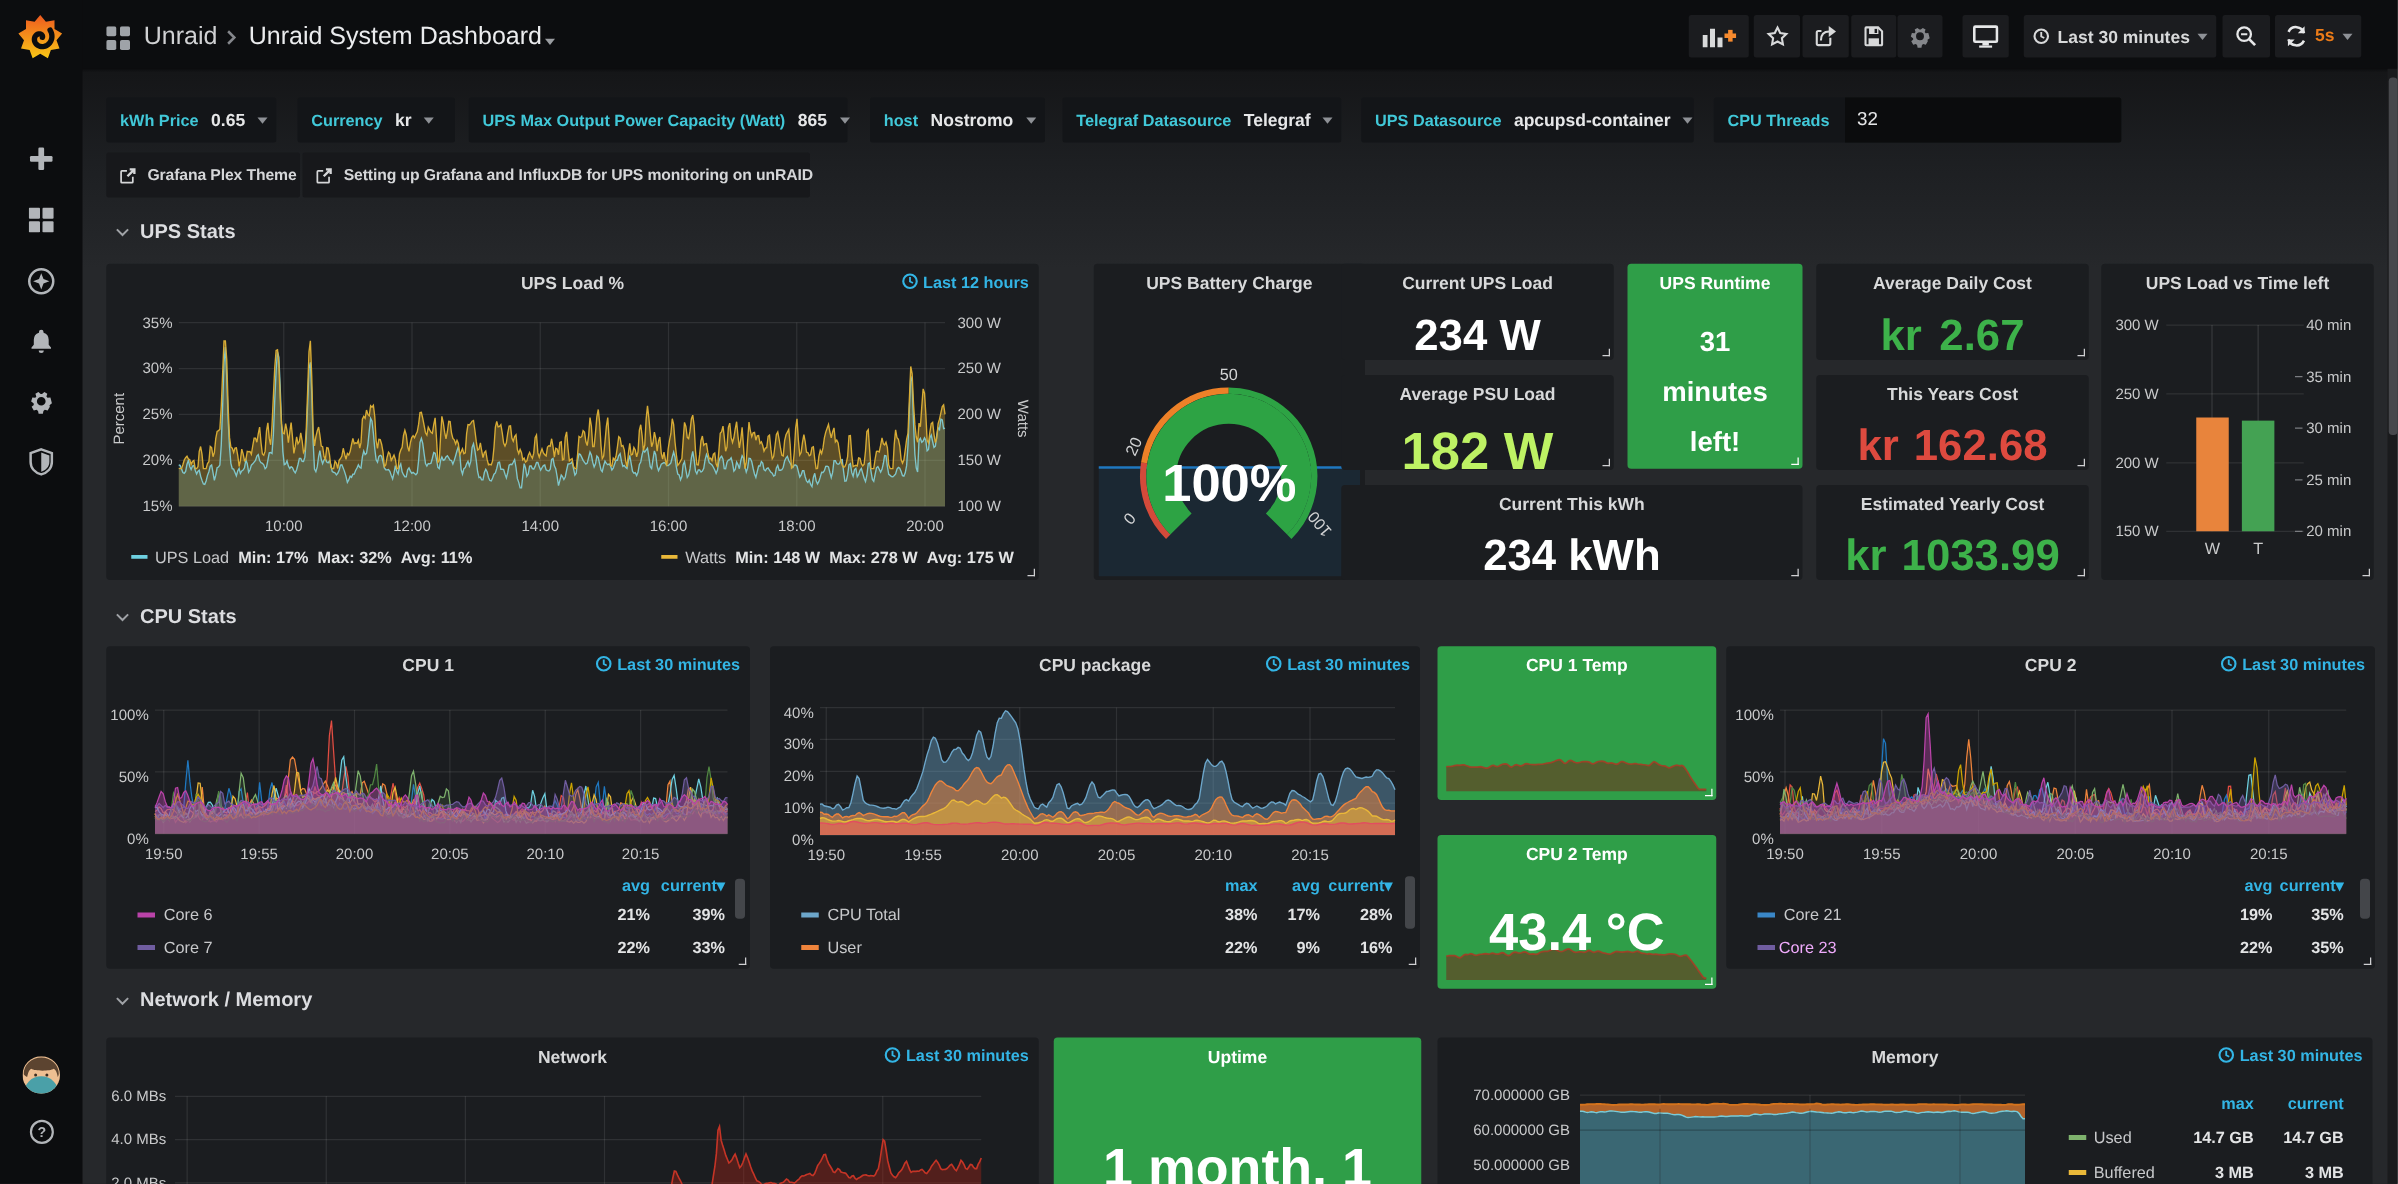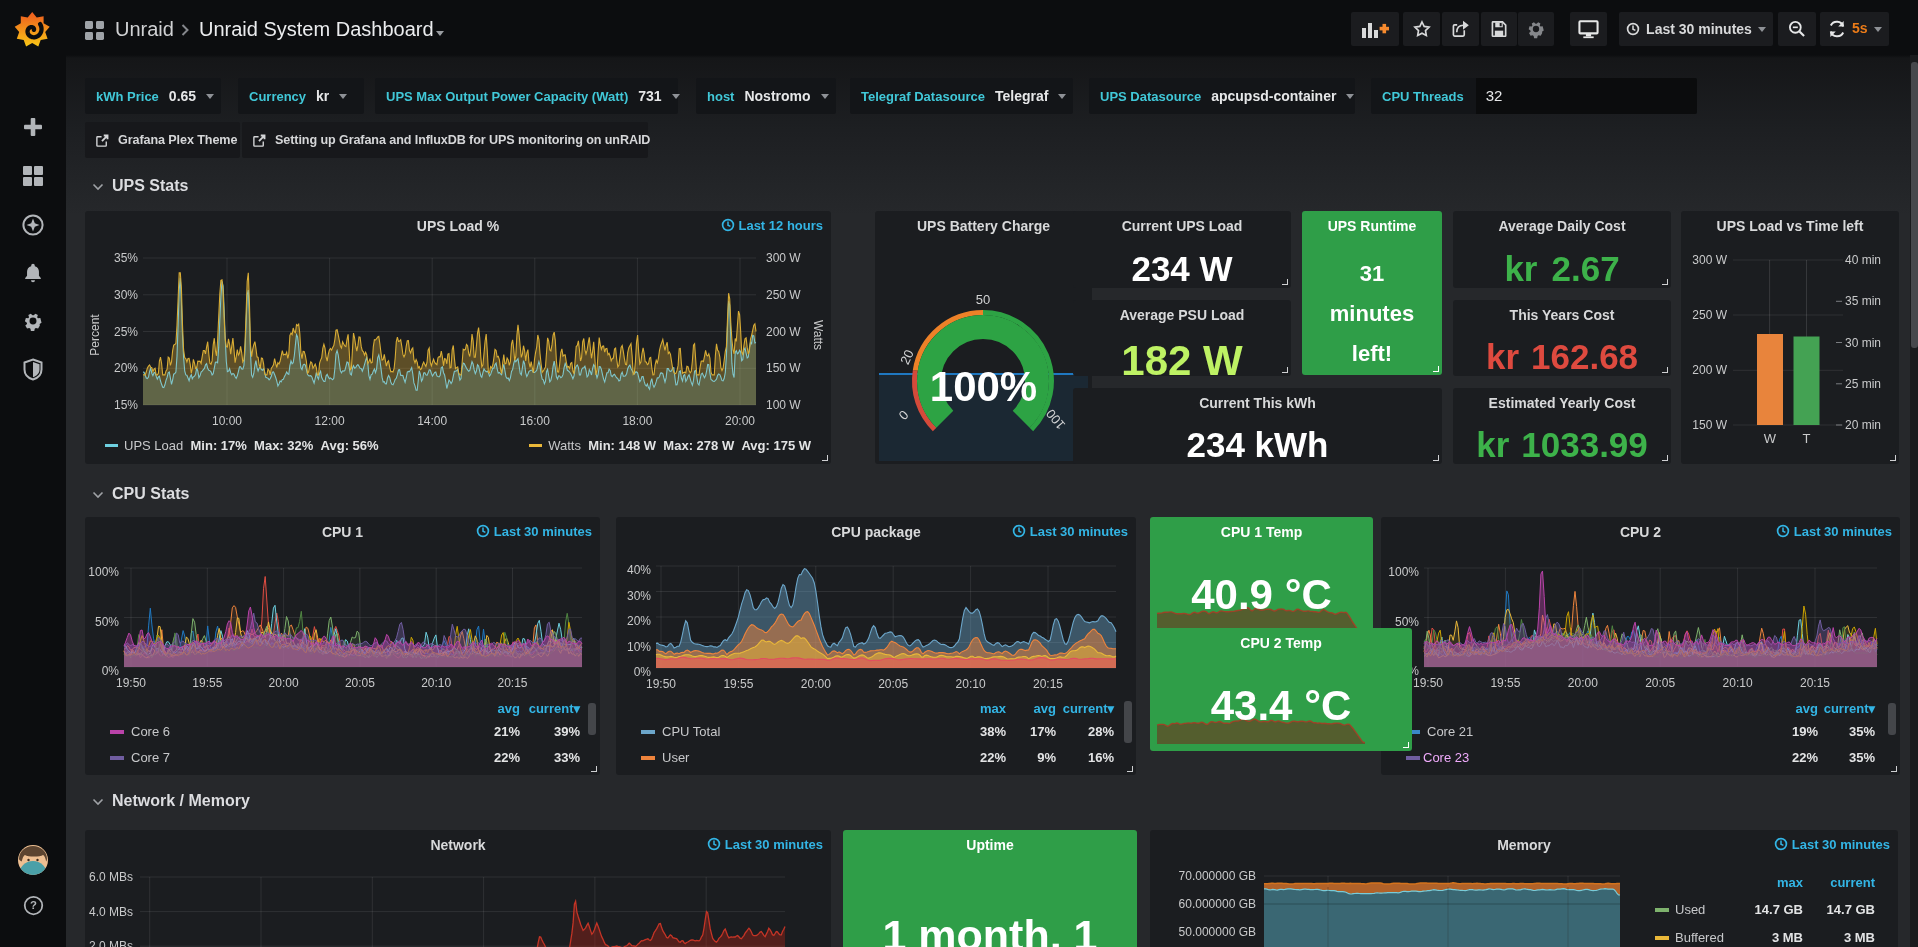--- a/index.html
+++ b/index.html
@@ -168,21 +168,21 @@
     <span class="vval">0.65</span>
     <span class="caret"></span>
   </div>
 <div class="vbox" style="left:238px;width:126px">
     <span class="vlabel">Currency</span>
     <span class="vval">kr</span>
     <span class="caret"></span>
   </div>
 <div class="vbox" style="left:375px;width:303px">
     <span class="vlabel">UPS Max Output Power Capacity (Watt)</span>
-    <span class="vval">731</span>
+    <span class="vval">865</span>
     <span class="caret"></span>
   </div>
 <div class="vbox" style="left:696px;width:140px">
     <span class="vlabel">host</span>
     <span class="vval">Nostromo</span>
     <span class="caret"></span>
   </div>
 <div class="vbox" style="left:850px;width:223px">
     <span class="vlabel">Telegraf Datasource</span>
     <span class="vval">Telegraf</span>
@@ -254,21 +254,21 @@
       <text x="449.8" y="214" fill="#c9cacb" font-size="12" font-weight="normal" text-anchor="middle">16:00</text>
       <text x="552.4" y="214" fill="#c9cacb" font-size="12" font-weight="normal" text-anchor="middle">18:00</text>
       <text x="655" y="214" fill="#c9cacb" font-size="12" font-weight="normal" text-anchor="middle">20:00</text>
       <text x="14" y="124" fill="#c9cacb" font-size="12" text-anchor="middle" transform="rotate(-90 14 124)">Percent</text>
       <text x="729" y="124" fill="#c9cacb" font-size="12" text-anchor="middle" transform="rotate(90 729 124)">Watts</text>
       <polygon fill="rgba(234,184,57,0.32)" points="58.0,163.7 59.1,163.9 60.2,163.9 61.3,160.8 62.4,157.0 63.5,155.1 64.6,153.9 65.7,156.2 66.8,156.7 67.9,160.6 69.0,158.1 70.1,157.3 71.2,163.9 72.3,163.9 73.4,162.3 74.4,150.0 75.5,146.2 76.6,152.5 77.7,163.9 78.8,163.9 79.9,163.9 81.0,159.9 82.1,158.4 83.2,146.1 84.3,147.1 85.4,154.4 86.5,151.0 87.6,139.9 88.7,134.1 89.8,133.6 90.9,132.3 92.0,114.3 93.1,87.9 94.2,61.7 95.3,61.7 96.4,76.9 97.5,114.0 98.6,138.9 99.7,146.7 100.8,147.5 101.9,151.0 103.0,147.5 104.1,147.3 105.2,153.4 106.3,162.2 107.3,157.5 108.4,148.3 109.5,152.1 110.6,157.6 111.7,156.8 112.8,150.1 113.9,150.4 115.0,150.2 116.1,152.4 117.2,145.6 118.3,139.5 119.4,139.5 120.5,142.8 121.6,136.1 122.7,130.7 123.8,143.0 124.9,152.2 126.0,153.2 127.1,149.9 128.2,133.9 129.3,127.2 130.4,139.5 131.5,144.8 132.6,129.5 133.7,106.1 134.8,83.0 135.9,69.4 137.0,68.9 138.1,80.8 139.1,106.5 140.2,127.9 141.3,135.5 142.4,136.0 143.5,127.9 144.6,133.5 145.7,143.1 146.8,134.9 147.9,127.0 149.0,138.8 150.1,151.7 151.2,145.9 152.3,138.5 153.4,144.0 154.5,142.2 155.6,135.3 156.7,141.6 157.8,151.0 158.9,149.1 160.0,132.5 161.1,102.1 162.2,70.5 163.3,61.7 164.4,90.7 165.5,133.8 166.6,145.7 167.7,138.3 168.8,133.7 169.9,130.6 170.9,137.1 172.0,145.8 173.1,146.4 174.2,154.1 175.3,156.5 176.4,147.1 177.5,147.5 178.6,152.9 179.7,162.9 180.8,163.9 181.9,163.9 183.0,158.0 184.1,159.5 185.2,163.8 186.3,157.2 187.4,155.8 188.5,153.8 189.6,147.6 190.7,152.4 191.8,156.5 192.9,151.7 194.0,153.0 195.1,150.3 196.2,144.8 197.3,139.7 198.4,143.9 199.5,143.3 200.6,143.7 201.7,141.1 202.8,147.5 203.8,143.1 204.9,124.3 206.0,122.1 207.1,123.6 208.2,117.0 209.3,120.6 210.4,121.7 211.5,113.6 212.6,114.7 213.7,113.2 214.8,122.2 215.9,141.6 217.0,147.7 218.1,140.4 219.2,140.6 220.3,144.4 221.4,150.5 222.5,162.2 223.6,160.9 224.7,154.7 225.8,150.8 226.9,152.1 228.0,157.2 229.1,155.3 230.2,153.1 231.3,156.5 232.4,163.9 233.5,163.9 234.6,152.2 235.6,149.1 236.7,146.8 237.8,137.4 238.9,133.2 240.0,137.0 241.1,146.2 242.2,150.1 243.3,143.1 244.4,139.0 245.5,137.5 246.6,139.2 247.7,136.6 248.8,134.5 249.9,128.3 251.0,119.1 252.1,118.8 253.2,123.7 254.3,129.4 255.4,135.2 256.5,137.0 257.6,130.7 258.7,132.9 259.8,134.9 260.9,135.6 262.0,128.6 263.1,123.3 264.2,139.9 265.3,158.8 266.4,157.6 267.5,137.7 268.5,122.1 269.6,127.0 270.7,134.7 271.8,140.1 272.9,134.4 274.0,126.0 275.1,126.2 276.2,135.4 277.3,139.7 278.4,140.8 279.5,144.1 280.6,141.2 281.7,143.7 282.8,152.7 283.9,150.5 285.0,148.0 286.1,151.9 287.2,151.3 288.3,135.9 289.4,128.7 290.5,129.0 291.6,127.7 292.7,126.0 293.8,125.4 294.9,133.2 296.0,142.1 297.1,149.0 298.2,148.3 299.3,143.3 300.3,149.4 301.4,155.1 302.5,151.1 303.6,149.8 304.7,156.5 305.8,160.8 306.9,160.4 308.0,160.9 309.1,157.6 310.2,146.7 311.3,130.6 312.4,126.1 313.5,130.5 314.6,130.1 315.7,128.7 316.8,135.3 317.9,143.4 319.0,145.8 320.1,143.3 321.2,135.4 322.3,129.8 323.4,129.6 324.5,139.5 325.6,142.0 326.7,138.3 327.8,136.9 328.9,148.6 330.0,151.8 331.1,148.5 332.2,151.1 333.2,156.9 334.3,155.5 335.4,158.6 336.5,157.7 337.6,153.4 338.7,151.0 339.8,153.6 340.9,155.5 342.0,151.5 343.1,139.2 344.2,137.0 345.3,151.3 346.4,154.8 347.5,151.2 348.6,148.1 349.7,151.4 350.8,152.8 351.9,153.7 353.0,146.7 354.1,145.6 355.2,145.9 356.3,140.0 357.4,146.2 358.5,154.8 359.6,147.6 360.7,148.2 361.8,152.8 362.9,143.0 364.0,142.5 365.0,156.9 366.1,156.4 367.2,138.8 368.3,134.5 369.4,147.4 370.5,157.6 371.6,156.6 372.7,155.9 373.8,162.1 374.9,163.9 376.0,163.9 377.1,152.2 378.2,138.2 379.3,139.0 380.4,138.3 381.5,133.5 382.6,134.7 383.7,142.4 384.8,145.5 385.9,137.6 387.0,123.0 388.1,129.9 389.2,146.3 390.3,146.3 391.4,135.0 392.5,122.3 393.6,116.6 394.7,126.9 395.8,145.7 396.8,155.9 397.9,154.1 399.0,142.4 400.1,130.0 401.2,123.1 402.3,140.3 403.4,161.4 404.5,161.9 405.6,155.6 406.7,157.0 407.8,154.0 408.9,146.8 410.0,138.4 411.1,139.5 412.2,146.0 413.3,145.4 414.4,148.9 415.5,157.7 416.6,162.6 417.7,151.7 418.8,143.6 419.9,153.0 421.0,152.4 422.1,147.0 423.2,149.0 424.3,154.4 425.4,150.6 426.5,133.1 427.6,128.8 428.7,137.7 429.7,149.4 430.8,145.2 431.9,124.4 433.0,113.7 434.1,123.5 435.2,135.7 436.3,146.4 437.4,143.2 438.5,134.7 439.6,139.6 440.7,149.9 441.8,142.0 442.9,138.6 444.0,151.6 445.1,156.3 446.2,150.7 447.3,156.8 448.4,161.8 449.5,148.4 450.6,141.3 451.7,136.0 452.8,124.0 453.9,128.5 455.0,142.6 456.1,152.8 457.2,161.3 458.3,159.9 459.4,157.9 460.5,155.9 461.5,141.7 462.6,126.9 463.7,130.2 464.8,138.9 465.9,139.9 467.0,133.9 468.1,124.2 469.2,121.1 470.3,129.4 471.4,149.7 472.5,160.8 473.6,161.0 474.7,152.9 475.8,141.6 476.9,137.8 478.0,145.2 479.1,144.1 480.2,143.9 481.3,151.1 482.4,156.1 483.5,155.5 484.6,157.5 485.7,152.4 486.8,151.5 487.9,160.0 489.0,162.7 490.1,149.7 491.2,135.6 492.3,134.4 493.4,129.9 494.4,138.5 495.5,150.0 496.6,146.6 497.7,130.9 498.8,127.5 499.9,138.9 501.0,143.0 502.1,139.2 503.2,132.1 504.3,126.4 505.4,138.0 506.5,147.3 507.6,140.6 508.7,130.9 509.8,146.3 510.9,163.9 512.0,159.0 513.1,141.4 514.2,126.6 515.3,133.8 516.4,138.3 517.5,135.2 518.6,134.9 519.7,141.2 520.8,137.7 521.9,137.5 523.0,143.7 524.1,142.4 525.2,145.4 526.2,149.9 527.3,147.5 528.4,147.1 529.5,138.0 530.6,137.1 531.7,148.3 532.8,156.0 533.9,154.2 535.0,145.6 536.1,136.5 537.2,134.6 538.3,140.4 539.4,147.6 540.5,153.3 541.6,153.8 542.7,141.5 543.8,136.8 544.9,134.7 546.0,132.6 547.1,144.5 548.2,163.5 549.3,162.3 550.4,151.0 551.5,131.6 552.6,124.1 553.7,141.1 554.8,153.0 555.9,151.0 557.0,142.7 558.1,136.8 559.1,142.0 560.2,150.8 561.3,151.0 562.4,153.6 563.5,152.8 564.6,147.0 565.7,146.4 566.8,156.5 567.9,163.9 569.0,163.7 570.1,154.1 571.2,149.2 572.3,151.8 573.4,147.3 574.5,139.3 575.6,134.7 576.7,131.6 577.8,128.5 578.9,134.6 580.0,139.3 581.1,134.5 582.2,131.3 583.3,142.5 584.4,141.1 585.5,143.3 586.6,150.8 587.7,157.6 588.8,161.2 589.9,162.8 590.9,162.3 592.0,159.6 593.1,154.4 594.2,137.6 595.3,137.4 596.4,152.6 597.5,162.3 598.6,161.6 599.7,161.2 600.8,161.8 601.9,155.3 603.0,155.6 604.1,159.9 605.2,161.7 606.3,160.3 607.4,149.8 608.5,134.2 609.6,132.7 610.7,148.9 611.8,163.9 612.9,163.9 614.0,163.9 615.1,156.2 616.2,150.1 617.3,149.9 618.4,150.6 619.5,145.3 620.6,139.3 621.7,144.1 622.7,144.9 623.8,142.8 624.9,147.0 626.0,161.1 627.1,163.9 628.2,163.9 629.3,163.9 630.4,144.3 631.5,132.8 632.6,139.2 633.7,140.4 634.8,145.8 635.9,156.7 637.0,159.5 638.1,157.1 639.2,149.1 640.3,140.4 641.4,135.6 642.5,108.1 643.6,82.2 644.7,87.9 645.8,111.9 646.9,128.7 648.0,138.6 649.1,142.8 650.2,127.5 651.3,130.4 652.4,114.7 653.5,100.1 654.6,103.6 655.6,119.2 656.7,141.3 657.8,143.4 658.9,134.7 660.0,127.8 661.1,126.9 662.2,136.4 663.3,143.1 664.4,139.7 665.5,128.0 666.6,124.3 667.7,119.3 668.8,114.2 669.9,112.9 671.0,120.5 671,194 58,194"></polygon>
       <polygon fill="rgba(110,208,224,0.18)" points="58.0,161.0 59.1,161.3 60.2,164.1 61.3,167.0 62.4,167.6 63.5,166.1 64.6,160.4 65.7,157.3 66.8,162.2 67.9,164.6 69.0,161.8 70.1,161.5 71.2,165.2 72.3,168.2 73.4,165.9 74.4,165.2 75.5,170.0 76.6,173.3 77.7,176.2 78.8,176.5 79.9,173.8 81.0,169.3 82.1,166.4 83.2,161.9 84.3,161.0 85.4,167.1 86.5,173.3 87.6,169.1 88.7,163.2 89.8,162.6 90.9,161.1 92.0,145.1 93.1,113.9 94.2,78.8 95.3,66.7 96.4,91.4 97.5,124.2 98.6,146.5 99.7,159.8 100.8,163.9 101.9,164.3 103.0,167.0 104.1,169.7 105.2,165.7 106.3,163.8 107.3,167.7 108.4,165.8 109.5,165.1 110.6,163.2 111.7,157.0 112.8,160.0 113.9,166.7 115.0,164.8 116.1,161.1 117.2,160.1 118.3,158.7 119.4,157.4 120.5,153.8 121.6,152.7 122.7,157.4 123.8,159.2 124.9,159.6 126.0,160.9 127.1,163.9 128.2,162.7 129.3,157.2 130.4,151.2 131.5,151.0 132.6,151.8 133.7,136.4 134.8,109.0 135.9,85.4 137.0,70.4 138.1,74.9 139.1,97.3 140.2,126.9 141.3,150.3 142.4,160.7 143.5,160.2 144.6,157.7 145.7,161.7 146.8,163.8 147.9,162.4 149.0,163.2 150.1,165.7 151.2,167.3 152.3,164.8 153.4,160.6 154.5,155.7 155.6,155.7 156.7,158.1 157.8,158.2 158.9,154.7 160.0,139.6 161.1,112.5 162.2,83.8 163.3,78.9 164.4,103.9 165.5,142.2 166.6,164.2 167.7,166.3 168.8,162.5 169.9,154.2 170.9,149.5 172.0,156.4 173.1,160.0 174.2,157.1 175.3,155.9 176.4,158.6 177.5,159.2 178.6,157.8 179.7,160.8 180.8,166.3 181.9,166.8 183.0,167.2 184.1,168.9 185.2,167.6 186.3,165.3 187.4,161.1 188.5,160.8 189.6,163.5 190.7,166.5 191.8,170.1 192.9,174.9 194.0,172.9 195.1,169.9 196.2,170.9 197.3,168.4 198.4,168.3 199.5,165.4 200.6,163.4 201.7,160.9 202.8,162.8 203.8,163.4 204.9,154.5 206.0,149.8 207.1,152.7 208.2,151.7 209.3,144.8 210.4,133.9 211.5,123.7 212.6,125.9 213.7,135.6 214.8,147.8 215.9,156.9 217.0,158.7 218.1,154.1 219.2,153.2 220.3,154.0 221.4,158.4 222.5,163.3 223.6,164.8 224.7,164.9 225.8,164.6 226.9,166.0 228.0,169.3 229.1,172.2 230.2,167.5 231.3,161.5 232.4,166.0 233.5,168.1 234.6,162.2 235.6,160.2 236.7,166.5 237.8,168.8 238.9,170.4 240.0,170.5 241.1,164.8 242.2,163.3 243.3,165.9 244.4,167.7 245.5,166.9 246.6,167.8 247.7,168.8 248.8,167.4 249.9,157.2 251.0,142.9 252.1,139.7 253.2,143.8 254.3,152.0 255.4,159.9 256.5,161.8 257.6,159.8 258.7,160.1 259.8,159.6 260.9,155.6 262.0,151.0 263.1,151.5 264.2,156.4 265.3,162.9 266.4,163.9 267.5,157.1 268.5,154.6 269.6,157.2 270.7,156.7 271.8,154.5 272.9,153.6 274.0,155.3 275.1,157.2 276.2,157.4 277.3,160.2 278.4,157.3 279.5,153.6 280.6,149.6 281.7,146.4 282.8,152.1 283.9,164.6 285.0,168.3 286.1,163.9 287.2,163.1 288.3,160.1 289.4,158.0 290.5,161.7 291.6,158.1 292.7,146.9 293.8,144.0 294.9,149.5 296.0,157.3 297.1,166.4 298.2,171.1 299.3,170.7 300.3,172.8 301.4,172.9 302.5,167.0 303.6,164.5 304.7,166.4 305.8,171.0 306.9,173.4 308.0,173.8 309.1,171.4 310.2,168.4 311.3,167.3 312.4,163.7 313.5,159.0 314.6,158.7 315.7,164.5 316.8,164.4 317.9,164.6 319.0,168.3 320.1,171.3 321.2,167.0 322.3,161.1 323.4,160.4 324.5,160.7 325.6,158.8 326.7,156.7 327.8,163.0 328.9,171.9 330.0,174.9 331.1,179.3 332.2,179.3 333.2,170.0 334.3,159.9 335.4,163.3 336.5,170.1 337.6,168.3 338.7,161.9 339.8,161.7 340.9,163.9 342.0,164.3 343.1,162.1 344.2,158.9 345.3,159.0 346.4,162.5 347.5,165.1 348.6,163.2 349.7,161.5 350.8,161.0 351.9,164.9 353.0,165.5 354.1,165.8 355.2,164.4 356.3,156.5 357.4,155.8 358.5,161.7 359.6,163.9 360.7,170.2 361.8,177.5 362.9,173.3 364.0,169.0 365.0,170.2 366.1,172.6 367.2,170.6 368.3,165.1 369.4,160.2 370.5,160.1 371.6,159.7 372.7,158.4 373.8,163.8 374.9,169.1 376.0,167.6 377.1,157.3 378.2,152.1 379.3,152.7 380.4,154.9 381.5,157.3 382.6,158.9 383.7,160.2 384.8,159.5 385.9,155.1 387.0,150.7 388.1,153.0 389.2,158.9 390.3,162.6 391.4,160.0 392.5,153.8 393.6,155.0 394.7,160.1 395.8,164.9 396.8,166.3 397.9,161.6 399.0,157.9 400.1,159.7 401.2,160.8 402.3,160.2 403.4,161.7 404.5,165.0 405.6,163.6 406.7,160.2 407.8,157.1 408.9,157.2 410.0,153.5 411.1,152.0 412.2,158.1 413.3,162.1 414.4,161.4 415.5,162.9 416.6,163.8 417.7,157.5 418.8,153.4 419.9,159.6 421.0,165.9 422.1,167.6 423.2,167.1 424.3,169.5 425.4,166.8 426.5,160.5 427.6,158.6 428.7,152.7 429.7,149.1 430.8,150.7 431.9,149.1 433.0,147.6 434.1,154.7 435.2,162.3 436.3,163.8 437.4,156.7 438.5,149.7 439.6,152.8 440.7,161.8 441.8,165.5 442.9,163.3 444.0,160.3 445.1,159.7 446.2,159.1 447.3,159.6 448.4,161.4 449.5,161.5 450.6,160.6 451.7,159.3 452.8,154.7 453.9,150.6 455.0,154.6 456.1,162.8 457.2,168.2 458.3,168.9 459.4,172.9 460.5,170.2 461.5,160.7 462.6,158.4 463.7,165.0 464.8,170.9 465.9,169.2 467.0,164.1 468.1,155.3 469.2,150.1 470.3,156.9 471.4,165.8 472.5,168.0 473.6,164.9 474.7,165.0 475.8,166.7 476.9,165.9 478.0,163.7 479.1,156.7 480.2,152.5 481.3,155.0 482.4,159.3 483.5,160.0 484.6,161.0 485.7,162.8 486.8,165.0 487.9,167.7 489.0,165.0 490.1,157.7 491.2,155.2 492.3,154.0 493.4,156.3 494.4,163.9 495.5,164.0 496.6,158.8 497.7,157.0 498.8,156.7 499.9,155.3 501.0,159.4 502.1,165.9 503.2,164.6 504.3,158.7 505.4,160.7 506.5,164.0 507.6,157.7 508.7,153.6 509.8,155.4 510.9,162.1 512.0,166.7 513.1,163.5 514.2,155.6 515.3,155.8 516.4,158.3 517.5,163.6 518.6,168.2 519.7,171.0 520.8,166.3 521.9,161.8 523.0,161.8 524.1,158.2 525.2,159.4 526.2,164.7 527.3,165.6 528.4,163.9 529.5,163.3 530.6,165.2 531.7,166.8 532.8,167.6 533.9,169.9 535.0,169.3 536.1,163.3 537.2,161.2 538.3,165.2 539.4,165.2 540.5,164.8 541.6,162.8 542.7,157.8 543.8,155.4 544.9,154.1 546.0,157.4 547.1,159.4 548.2,161.6 549.3,163.0 550.4,161.1 551.5,160.9 552.6,161.9 553.7,166.3 554.8,170.6 555.9,169.0 557.0,165.6 558.1,165.5 559.1,170.2 560.2,173.8 561.3,175.0 562.4,173.0 563.5,176.6 564.6,178.3 565.7,171.0 566.8,167.6 567.9,173.7 569.0,176.2 570.1,174.1 571.2,170.7 572.3,166.8 573.4,167.0 574.5,165.5 575.6,162.1 576.7,161.9 577.8,162.5 578.9,167.0 580.0,171.1 581.1,166.9 582.2,157.6 583.3,157.5 584.4,159.8 585.5,160.4 586.6,159.8 587.7,157.0 588.8,156.7 589.9,166.4 590.9,173.9 592.0,173.7 593.1,168.9 594.2,160.8 595.3,159.9 596.4,167.1 597.5,170.0 598.6,164.6 599.7,163.6 600.8,170.4 601.9,168.5 603.0,165.3 604.1,163.8 605.2,167.7 606.3,171.6 607.4,174.2 608.5,169.4 609.6,160.0 610.7,159.3 611.8,166.1 612.9,172.5 614.0,174.0 615.1,168.5 616.2,163.2 617.3,162.2 618.4,164.4 619.5,166.7 620.6,164.5 621.7,159.6 622.7,153.4 623.8,153.6 624.9,162.2 626.0,168.5 627.1,169.3 628.2,170.3 629.3,170.4 630.4,169.4 631.5,168.2 632.6,164.3 633.7,162.9 634.8,163.6 635.9,166.2 637.0,169.6 638.1,169.9 639.2,167.3 640.3,161.5 641.4,145.2 642.5,116.1 643.6,89.9 644.7,94.0 645.8,127.0 646.9,152.4 648.0,163.2 649.1,166.6 650.2,141.4 651.3,139.7 652.4,142.8 653.5,141.9 654.6,139.2 655.6,141.0 656.7,149.7 657.8,148.6 658.9,139.1 660.0,137.0 661.1,142.2 662.2,147.0 663.3,146.0 664.4,136.8 665.5,131.3 666.6,132.6 667.7,124.3 668.8,124.9 669.9,131.9 671.0,131.5 671,194 58,194"></polygon>
       <polyline fill="none" stroke="#7fc6cb" stroke-width="1.1" points="58.0,161.0 59.1,161.3 60.2,164.1 61.3,167.0 62.4,167.6 63.5,166.1 64.6,160.4 65.7,157.3 66.8,162.2 67.9,164.6 69.0,161.8 70.1,161.5 71.2,165.2 72.3,168.2 73.4,165.9 74.4,165.2 75.5,170.0 76.6,173.3 77.7,176.2 78.8,176.5 79.9,173.8 81.0,169.3 82.1,166.4 83.2,161.9 84.3,161.0 85.4,167.1 86.5,173.3 87.6,169.1 88.7,163.2 89.8,162.6 90.9,161.1 92.0,145.1 93.1,113.9 94.2,78.8 95.3,66.7 96.4,91.4 97.5,124.2 98.6,146.5 99.7,159.8 100.8,163.9 101.9,164.3 103.0,167.0 104.1,169.7 105.2,165.7 106.3,163.8 107.3,167.7 108.4,165.8 109.5,165.1 110.6,163.2 111.7,157.0 112.8,160.0 113.9,166.7 115.0,164.8 116.1,161.1 117.2,160.1 118.3,158.7 119.4,157.4 120.5,153.8 121.6,152.7 122.7,157.4 123.8,159.2 124.9,159.6 126.0,160.9 127.1,163.9 128.2,162.7 129.3,157.2 130.4,151.2 131.5,151.0 132.6,151.8 133.7,136.4 134.8,109.0 135.9,85.4 137.0,70.4 138.1,74.9 139.1,97.3 140.2,126.9 141.3,150.3 142.4,160.7 143.5,160.2 144.6,157.7 145.7,161.7 146.8,163.8 147.9,162.4 149.0,163.2 150.1,165.7 151.2,167.3 152.3,164.8 153.4,160.6 154.5,155.7 155.6,155.7 156.7,158.1 157.8,158.2 158.9,154.7 160.0,139.6 161.1,112.5 162.2,83.8 163.3,78.9 164.4,103.9 165.5,142.2 166.6,164.2 167.7,166.3 168.8,162.5 169.9,154.2 170.9,149.5 172.0,156.4 173.1,160.0 174.2,157.1 175.3,155.9 176.4,158.6 177.5,159.2 178.6,157.8 179.7,160.8 180.8,166.3 181.9,166.8 183.0,167.2 184.1,168.9 185.2,167.6 186.3,165.3 187.4,161.1 188.5,160.8 189.6,163.5 190.7,166.5 191.8,170.1 192.9,174.9 194.0,172.9 195.1,169.9 196.2,170.9 197.3,168.4 198.4,168.3 199.5,165.4 200.6,163.4 201.7,160.9 202.8,162.8 203.8,163.4 204.9,154.5 206.0,149.8 207.1,152.7 208.2,151.7 209.3,144.8 210.4,133.9 211.5,123.7 212.6,125.9 213.7,135.6 214.8,147.8 215.9,156.9 217.0,158.7 218.1,154.1 219.2,153.2 220.3,154.0 221.4,158.4 222.5,163.3 223.6,164.8 224.7,164.9 225.8,164.6 226.9,166.0 228.0,169.3 229.1,172.2 230.2,167.5 231.3,161.5 232.4,166.0 233.5,168.1 234.6,162.2 235.6,160.2 236.7,166.5 237.8,168.8 238.9,170.4 240.0,170.5 241.1,164.8 242.2,163.3 243.3,165.9 244.4,167.7 245.5,166.9 246.6,167.8 247.7,168.8 248.8,167.4 249.9,157.2 251.0,142.9 252.1,139.7 253.2,143.8 254.3,152.0 255.4,159.9 256.5,161.8 257.6,159.8 258.7,160.1 259.8,159.6 260.9,155.6 262.0,151.0 263.1,151.5 264.2,156.4 265.3,162.9 266.4,163.9 267.5,157.1 268.5,154.6 269.6,157.2 270.7,156.7 271.8,154.5 272.9,153.6 274.0,155.3 275.1,157.2 276.2,157.4 277.3,160.2 278.4,157.3 279.5,153.6 280.6,149.6 281.7,146.4 282.8,152.1 283.9,164.6 285.0,168.3 286.1,163.9 287.2,163.1 288.3,160.1 289.4,158.0 290.5,161.7 291.6,158.1 292.7,146.9 293.8,144.0 294.9,149.5 296.0,157.3 297.1,166.4 298.2,171.1 299.3,170.7 300.3,172.8 301.4,172.9 302.5,167.0 303.6,164.5 304.7,166.4 305.8,171.0 306.9,173.4 308.0,173.8 309.1,171.4 310.2,168.4 311.3,167.3 312.4,163.7 313.5,159.0 314.6,158.7 315.7,164.5 316.8,164.4 317.9,164.6 319.0,168.3 320.1,171.3 321.2,167.0 322.3,161.1 323.4,160.4 324.5,160.7 325.6,158.8 326.7,156.7 327.8,163.0 328.9,171.9 330.0,174.9 331.1,179.3 332.2,179.3 333.2,170.0 334.3,159.9 335.4,163.3 336.5,170.1 337.6,168.3 338.7,161.9 339.8,161.7 340.9,163.9 342.0,164.3 343.1,162.1 344.2,158.9 345.3,159.0 346.4,162.5 347.5,165.1 348.6,163.2 349.7,161.5 350.8,161.0 351.9,164.9 353.0,165.5 354.1,165.8 355.2,164.4 356.3,156.5 357.4,155.8 358.5,161.7 359.6,163.9 360.7,170.2 361.8,177.5 362.9,173.3 364.0,169.0 365.0,170.2 366.1,172.6 367.2,170.6 368.3,165.1 369.4,160.2 370.5,160.1 371.6,159.7 372.7,158.4 373.8,163.8 374.9,169.1 376.0,167.6 377.1,157.3 378.2,152.1 379.3,152.7 380.4,154.9 381.5,157.3 382.6,158.9 383.7,160.2 384.8,159.5 385.9,155.1 387.0,150.7 388.1,153.0 389.2,158.9 390.3,162.6 391.4,160.0 392.5,153.8 393.6,155.0 394.7,160.1 395.8,164.9 396.8,166.3 397.9,161.6 399.0,157.9 400.1,159.7 401.2,160.8 402.3,160.2 403.4,161.7 404.5,165.0 405.6,163.6 406.7,160.2 407.8,157.1 408.9,157.2 410.0,153.5 411.1,152.0 412.2,158.1 413.3,162.1 414.4,161.4 415.5,162.9 416.6,163.8 417.7,157.5 418.8,153.4 419.9,159.6 421.0,165.9 422.1,167.6 423.2,167.1 424.3,169.5 425.4,166.8 426.5,160.5 427.6,158.6 428.7,152.7 429.7,149.1 430.8,150.7 431.9,149.1 433.0,147.6 434.1,154.7 435.2,162.3 436.3,163.8 437.4,156.7 438.5,149.7 439.6,152.8 440.7,161.8 441.8,165.5 442.9,163.3 444.0,160.3 445.1,159.7 446.2,159.1 447.3,159.6 448.4,161.4 449.5,161.5 450.6,160.6 451.7,159.3 452.8,154.7 453.9,150.6 455.0,154.6 456.1,162.8 457.2,168.2 458.3,168.9 459.4,172.9 460.5,170.2 461.5,160.7 462.6,158.4 463.7,165.0 464.8,170.9 465.9,169.2 467.0,164.1 468.1,155.3 469.2,150.1 470.3,156.9 471.4,165.8 472.5,168.0 473.6,164.9 474.7,165.0 475.8,166.7 476.9,165.9 478.0,163.7 479.1,156.7 480.2,152.5 481.3,155.0 482.4,159.3 483.5,160.0 484.6,161.0 485.7,162.8 486.8,165.0 487.9,167.7 489.0,165.0 490.1,157.7 491.2,155.2 492.3,154.0 493.4,156.3 494.4,163.9 495.5,164.0 496.6,158.8 497.7,157.0 498.8,156.7 499.9,155.3 501.0,159.4 502.1,165.9 503.2,164.6 504.3,158.7 505.4,160.7 506.5,164.0 507.6,157.7 508.7,153.6 509.8,155.4 510.9,162.1 512.0,166.7 513.1,163.5 514.2,155.6 515.3,155.8 516.4,158.3 517.5,163.6 518.6,168.2 519.7,171.0 520.8,166.3 521.9,161.8 523.0,161.8 524.1,158.2 525.2,159.4 526.2,164.7 527.3,165.6 528.4,163.9 529.5,163.3 530.6,165.2 531.7,166.8 532.8,167.6 533.9,169.9 535.0,169.3 536.1,163.3 537.2,161.2 538.3,165.2 539.4,165.2 540.5,164.8 541.6,162.8 542.7,157.8 543.8,155.4 544.9,154.1 546.0,157.4 547.1,159.4 548.2,161.6 549.3,163.0 550.4,161.1 551.5,160.9 552.6,161.9 553.7,166.3 554.8,170.6 555.9,169.0 557.0,165.6 558.1,165.5 559.1,170.2 560.2,173.8 561.3,175.0 562.4,173.0 563.5,176.6 564.6,178.3 565.7,171.0 566.8,167.6 567.9,173.7 569.0,176.2 570.1,174.1 571.2,170.7 572.3,166.8 573.4,167.0 574.5,165.5 575.6,162.1 576.7,161.9 577.8,162.5 578.9,167.0 580.0,171.1 581.1,166.9 582.2,157.6 583.3,157.5 584.4,159.8 585.5,160.4 586.6,159.8 587.7,157.0 588.8,156.7 589.9,166.4 590.9,173.9 592.0,173.7 593.1,168.9 594.2,160.8 595.3,159.9 596.4,167.1 597.5,170.0 598.6,164.6 599.7,163.6 600.8,170.4 601.9,168.5 603.0,165.3 604.1,163.8 605.2,167.7 606.3,171.6 607.4,174.2 608.5,169.4 609.6,160.0 610.7,159.3 611.8,166.1 612.9,172.5 614.0,174.0 615.1,168.5 616.2,163.2 617.3,162.2 618.4,164.4 619.5,166.7 620.6,164.5 621.7,159.6 622.7,153.4 623.8,153.6 624.9,162.2 626.0,168.5 627.1,169.3 628.2,170.3 629.3,170.4 630.4,169.4 631.5,168.2 632.6,164.3 633.7,162.9 634.8,163.6 635.9,166.2 637.0,169.6 638.1,169.9 639.2,167.3 640.3,161.5 641.4,145.2 642.5,116.1 643.6,89.9 644.7,94.0 645.8,127.0 646.9,152.4 648.0,163.2 649.1,166.6 650.2,141.4 651.3,139.7 652.4,142.8 653.5,141.9 654.6,139.2 655.6,141.0 656.7,149.7 657.8,148.6 658.9,139.1 660.0,137.0 661.1,142.2 662.2,147.0 663.3,146.0 664.4,136.8 665.5,131.3 666.6,132.6 667.7,124.3 668.8,124.9 669.9,131.9 671.0,131.5"></polyline>
       <polyline fill="none" stroke="#d8ac35" stroke-width="1.1" points="58.0,163.7 59.1,163.9 60.2,163.9 61.3,160.8 62.4,157.0 63.5,155.1 64.6,153.9 65.7,156.2 66.8,156.7 67.9,160.6 69.0,158.1 70.1,157.3 71.2,163.9 72.3,163.9 73.4,162.3 74.4,150.0 75.5,146.2 76.6,152.5 77.7,163.9 78.8,163.9 79.9,163.9 81.0,159.9 82.1,158.4 83.2,146.1 84.3,147.1 85.4,154.4 86.5,151.0 87.6,139.9 88.7,134.1 89.8,133.6 90.9,132.3 92.0,114.3 93.1,87.9 94.2,61.7 95.3,61.7 96.4,76.9 97.5,114.0 98.6,138.9 99.7,146.7 100.8,147.5 101.9,151.0 103.0,147.5 104.1,147.3 105.2,153.4 106.3,162.2 107.3,157.5 108.4,148.3 109.5,152.1 110.6,157.6 111.7,156.8 112.8,150.1 113.9,150.4 115.0,150.2 116.1,152.4 117.2,145.6 118.3,139.5 119.4,139.5 120.5,142.8 121.6,136.1 122.7,130.7 123.8,143.0 124.9,152.2 126.0,153.2 127.1,149.9 128.2,133.9 129.3,127.2 130.4,139.5 131.5,144.8 132.6,129.5 133.7,106.1 134.8,83.0 135.9,69.4 137.0,68.9 138.1,80.8 139.1,106.5 140.2,127.9 141.3,135.5 142.4,136.0 143.5,127.9 144.6,133.5 145.7,143.1 146.8,134.9 147.9,127.0 149.0,138.8 150.1,151.7 151.2,145.9 152.3,138.5 153.4,144.0 154.5,142.2 155.6,135.3 156.7,141.6 157.8,151.0 158.9,149.1 160.0,132.5 161.1,102.1 162.2,70.5 163.3,61.7 164.4,90.7 165.5,133.8 166.6,145.7 167.7,138.3 168.8,133.7 169.9,130.6 170.9,137.1 172.0,145.8 173.1,146.4 174.2,154.1 175.3,156.5 176.4,147.1 177.5,147.5 178.6,152.9 179.7,162.9 180.8,163.9 181.9,163.9 183.0,158.0 184.1,159.5 185.2,163.8 186.3,157.2 187.4,155.8 188.5,153.8 189.6,147.6 190.7,152.4 191.8,156.5 192.9,151.7 194.0,153.0 195.1,150.3 196.2,144.8 197.3,139.7 198.4,143.9 199.5,143.3 200.6,143.7 201.7,141.1 202.8,147.5 203.8,143.1 204.9,124.3 206.0,122.1 207.1,123.6 208.2,117.0 209.3,120.6 210.4,121.7 211.5,113.6 212.6,114.7 213.7,113.2 214.8,122.2 215.9,141.6 217.0,147.7 218.1,140.4 219.2,140.6 220.3,144.4 221.4,150.5 222.5,162.2 223.6,160.9 224.7,154.7 225.8,150.8 226.9,152.1 228.0,157.2 229.1,155.3 230.2,153.1 231.3,156.5 232.4,163.9 233.5,163.9 234.6,152.2 235.6,149.1 236.7,146.8 237.8,137.4 238.9,133.2 240.0,137.0 241.1,146.2 242.2,150.1 243.3,143.1 244.4,139.0 245.5,137.5 246.6,139.2 247.7,136.6 248.8,134.5 249.9,128.3 251.0,119.1 252.1,118.8 253.2,123.7 254.3,129.4 255.4,135.2 256.5,137.0 257.6,130.7 258.7,132.9 259.8,134.9 260.9,135.6 262.0,128.6 263.1,123.3 264.2,139.9 265.3,158.8 266.4,157.6 267.5,137.7 268.5,122.1 269.6,127.0 270.7,134.7 271.8,140.1 272.9,134.4 274.0,126.0 275.1,126.2 276.2,135.4 277.3,139.7 278.4,140.8 279.5,144.1 280.6,141.2 281.7,143.7 282.8,152.7 283.9,150.5 285.0,148.0 286.1,151.9 287.2,151.3 288.3,135.9 289.4,128.7 290.5,129.0 291.6,127.7 292.7,126.0 293.8,125.4 294.9,133.2 296.0,142.1 297.1,149.0 298.2,148.3 299.3,143.3 300.3,149.4 301.4,155.1 302.5,151.1 303.6,149.8 304.7,156.5 305.8,160.8 306.9,160.4 308.0,160.9 309.1,157.6 310.2,146.7 311.3,130.6 312.4,126.1 313.5,130.5 314.6,130.1 315.7,128.7 316.8,135.3 317.9,143.4 319.0,145.8 320.1,143.3 321.2,135.4 322.3,129.8 323.4,129.6 324.5,139.5 325.6,142.0 326.7,138.3 327.8,136.9 328.9,148.6 330.0,151.8 331.1,148.5 332.2,151.1 333.2,156.9 334.3,155.5 335.4,158.6 336.5,157.7 337.6,153.4 338.7,151.0 339.8,153.6 340.9,155.5 342.0,151.5 343.1,139.2 344.2,137.0 345.3,151.3 346.4,154.8 347.5,151.2 348.6,148.1 349.7,151.4 350.8,152.8 351.9,153.7 353.0,146.7 354.1,145.6 355.2,145.9 356.3,140.0 357.4,146.2 358.5,154.8 359.6,147.6 360.7,148.2 361.8,152.8 362.9,143.0 364.0,142.5 365.0,156.9 366.1,156.4 367.2,138.8 368.3,134.5 369.4,147.4 370.5,157.6 371.6,156.6 372.7,155.9 373.8,162.1 374.9,163.9 376.0,163.9 377.1,152.2 378.2,138.2 379.3,139.0 380.4,138.3 381.5,133.5 382.6,134.7 383.7,142.4 384.8,145.5 385.9,137.6 387.0,123.0 388.1,129.9 389.2,146.3 390.3,146.3 391.4,135.0 392.5,122.3 393.6,116.6 394.7,126.9 395.8,145.7 396.8,155.9 397.9,154.1 399.0,142.4 400.1,130.0 401.2,123.1 402.3,140.3 403.4,161.4 404.5,161.9 405.6,155.6 406.7,157.0 407.8,154.0 408.9,146.8 410.0,138.4 411.1,139.5 412.2,146.0 413.3,145.4 414.4,148.9 415.5,157.7 416.6,162.6 417.7,151.7 418.8,143.6 419.9,153.0 421.0,152.4 422.1,147.0 423.2,149.0 424.3,154.4 425.4,150.6 426.5,133.1 427.6,128.8 428.7,137.7 429.7,149.4 430.8,145.2 431.9,124.4 433.0,113.7 434.1,123.5 435.2,135.7 436.3,146.4 437.4,143.2 438.5,134.7 439.6,139.6 440.7,149.9 441.8,142.0 442.9,138.6 444.0,151.6 445.1,156.3 446.2,150.7 447.3,156.8 448.4,161.8 449.5,148.4 450.6,141.3 451.7,136.0 452.8,124.0 453.9,128.5 455.0,142.6 456.1,152.8 457.2,161.3 458.3,159.9 459.4,157.9 460.5,155.9 461.5,141.7 462.6,126.9 463.7,130.2 464.8,138.9 465.9,139.9 467.0,133.9 468.1,124.2 469.2,121.1 470.3,129.4 471.4,149.7 472.5,160.8 473.6,161.0 474.7,152.9 475.8,141.6 476.9,137.8 478.0,145.2 479.1,144.1 480.2,143.9 481.3,151.1 482.4,156.1 483.5,155.5 484.6,157.5 485.7,152.4 486.8,151.5 487.9,160.0 489.0,162.7 490.1,149.7 491.2,135.6 492.3,134.4 493.4,129.9 494.4,138.5 495.5,150.0 496.6,146.6 497.7,130.9 498.8,127.5 499.9,138.9 501.0,143.0 502.1,139.2 503.2,132.1 504.3,126.4 505.4,138.0 506.5,147.3 507.6,140.6 508.7,130.9 509.8,146.3 510.9,163.9 512.0,159.0 513.1,141.4 514.2,126.6 515.3,133.8 516.4,138.3 517.5,135.2 518.6,134.9 519.7,141.2 520.8,137.7 521.9,137.5 523.0,143.7 524.1,142.4 525.2,145.4 526.2,149.9 527.3,147.5 528.4,147.1 529.5,138.0 530.6,137.1 531.7,148.3 532.8,156.0 533.9,154.2 535.0,145.6 536.1,136.5 537.2,134.6 538.3,140.4 539.4,147.6 540.5,153.3 541.6,153.8 542.7,141.5 543.8,136.8 544.9,134.7 546.0,132.6 547.1,144.5 548.2,163.5 549.3,162.3 550.4,151.0 551.5,131.6 552.6,124.1 553.7,141.1 554.8,153.0 555.9,151.0 557.0,142.7 558.1,136.8 559.1,142.0 560.2,150.8 561.3,151.0 562.4,153.6 563.5,152.8 564.6,147.0 565.7,146.4 566.8,156.5 567.9,163.9 569.0,163.7 570.1,154.1 571.2,149.2 572.3,151.8 573.4,147.3 574.5,139.3 575.6,134.7 576.7,131.6 577.8,128.5 578.9,134.6 580.0,139.3 581.1,134.5 582.2,131.3 583.3,142.5 584.4,141.1 585.5,143.3 586.6,150.8 587.7,157.6 588.8,161.2 589.9,162.8 590.9,162.3 592.0,159.6 593.1,154.4 594.2,137.6 595.3,137.4 596.4,152.6 597.5,162.3 598.6,161.6 599.7,161.2 600.8,161.8 601.9,155.3 603.0,155.6 604.1,159.9 605.2,161.7 606.3,160.3 607.4,149.8 608.5,134.2 609.6,132.7 610.7,148.9 611.8,163.9 612.9,163.9 614.0,163.9 615.1,156.2 616.2,150.1 617.3,149.9 618.4,150.6 619.5,145.3 620.6,139.3 621.7,144.1 622.7,144.9 623.8,142.8 624.9,147.0 626.0,161.1 627.1,163.9 628.2,163.9 629.3,163.9 630.4,144.3 631.5,132.8 632.6,139.2 633.7,140.4 634.8,145.8 635.9,156.7 637.0,159.5 638.1,157.1 639.2,149.1 640.3,140.4 641.4,135.6 642.5,108.1 643.6,82.2 644.7,87.9 645.8,111.9 646.9,128.7 648.0,138.6 649.1,142.8 650.2,127.5 651.3,130.4 652.4,114.7 653.5,100.1 654.6,103.6 655.6,119.2 656.7,141.3 657.8,143.4 658.9,134.7 660.0,127.8 661.1,126.9 662.2,136.4 663.3,143.1 664.4,139.7 665.5,128.0 666.6,124.3 667.7,119.3 668.8,114.2 669.9,112.9 671.0,120.5"></polyline>
     </svg>
-<div class="abs" style="left:20px;top:227px;font-size:13px"><span style="display:inline-block;width:13px;height:3px;background:#6ED0E0;vertical-align:3px;margin-right:6px"></span><span class="legname">UPS Load</span>&nbsp; <span class="legval">Min: 17%</span>&nbsp; <span class="legval">Max: 32%</span>&nbsp; <span class="legval">Avg: 56%</span></div>
+<div class="abs" style="left:20px;top:227px;font-size:13px"><span style="display:inline-block;width:13px;height:3px;background:#6ED0E0;vertical-align:3px;margin-right:6px"></span><span class="legname">UPS Load</span>&nbsp; <span class="legval">Min: 17%</span>&nbsp; <span class="legval">Max: 32%</span>&nbsp; <span class="legval">Avg: 11%</span></div>
 <div class="abs" style="right:20px;top:227px;font-size:13px"><span style="display:inline-block;width:13px;height:3px;background:#EAB839;vertical-align:3px;margin-right:6px"></span><span class="legname">Watts</span>&nbsp; <span class="legval">Min: 148 W</span>&nbsp; <span class="legval">Max: 278 W</span>&nbsp; <span class="legval">Avg: 175 W</span></div>
 <div class="corner"></div>
   </div>
 <div class="panel" style="left:875px;top:211px;width:217px;height:253px;overflow:hidden">
 <div class="ptitle">UPS Battery Charge</div>
     <svg class="chart" width="217" height="253">
       <polyline points="4,163 213,163" stroke="#1f78c1" stroke-width="2" fill="none"></polyline>
       <rect x="4" y="164" width="209" height="86" fill="rgba(31,120,193,0.12)"></rect>
       <path d="M 59.6 218.4 A 68.5 68.5 0 0 1 40.3 159.3" stroke="#d44a3a" stroke-width="5" fill="none"></path>
       <path d="M 40.3 159.3 A 68.5 68.5 0 0 1 108.0 101.5" stroke="#ed8128" stroke-width="5" fill="none"></path>
@@ -541,24 +541,23 @@
     </div>
     <div class="abs" style="right:4px;top:186px;width:8px;height:32px;background:#44464a;border-radius:3px"></div>
     <div class="corner"></div>
   </div>
 <div class="panel" style="left:1150px;top:517px;width:223px;height:123px;background:#2f9e48;overflow:hidden">
 <div class="ptitle" style="color:#fff">CPU 1 Temp</div>
 <svg class="chart" width="223" height="123">
       <polygon fill="rgba(115,42,26,0.55)" points="7.0,96.4 8.3,96.2 9.6,96.2 10.9,96.1 12.2,95.9 13.5,95.5 14.8,95.3 16.2,95.2 17.5,95.3 18.8,95.1 20.1,94.9 21.4,94.9 22.7,95.4 24.0,95.8 25.3,96.3 26.6,96.7 27.9,96.7 29.2,96.7 30.5,96.7 31.9,96.7 33.2,96.5 34.5,96.4 35.8,96.7 37.1,97.1 38.4,97.5 39.7,97.5 41.0,97.1 42.3,96.2 43.6,95.4 44.9,95.3 46.2,95.9 47.6,96.2 48.9,96.0 50.2,95.3 51.5,94.6 52.8,94.3 54.1,94.1 55.4,94.3 56.7,95.1 58.0,96.3 59.3,96.7 60.6,95.9 61.9,95.1 63.3,94.8 64.6,95.2 65.9,95.7 67.2,95.7 68.5,95.1 69.8,94.2 71.1,93.9 72.4,94.1 73.7,94.4 75.0,94.6 76.3,94.7 77.6,94.7 78.9,94.7 80.3,94.5 81.6,94.5 82.9,94.4 84.2,94.3 85.5,94.0 86.8,93.7 88.1,93.5 89.4,93.3 90.7,93.1 92.0,92.7 93.3,92.2 94.6,91.6 96.0,91.1 97.3,90.7 98.6,91.0 99.9,92.2 101.2,93.5 102.5,93.7 103.8,92.8 105.1,91.6 106.4,91.3 107.7,91.7 109.0,92.5 110.3,93.0 111.7,93.2 113.0,93.1 114.3,92.8 115.6,92.4 116.9,92.2 118.2,92.2 119.5,92.3 120.8,92.5 122.1,93.1 123.4,93.9 124.7,94.0 126.0,93.5 127.4,92.7 128.7,92.2 130.0,92.1 131.3,92.0 132.6,92.1 133.9,92.5 135.2,93.3 136.5,93.7 137.8,93.5 139.1,93.4 140.4,93.6 141.7,94.1 143.1,94.5 144.4,94.1 145.7,93.1 147.0,92.3 148.3,92.3 149.6,92.8 150.9,93.4 152.2,93.9 153.5,94.2 154.8,94.3 156.1,94.2 157.4,93.9 158.7,93.9 160.1,94.2 161.4,94.4 162.7,94.5 164.0,94.7 165.3,94.8 166.6,95.0 167.9,95.3 169.2,95.4 170.5,94.6 171.8,93.3 173.1,92.4 174.4,92.8 175.8,93.8 177.1,94.7 178.4,95.2 179.7,95.6 181.0,95.7 182.3,95.9 183.6,96.6 184.9,97.2 186.2,97.1 187.5,96.5 188.8,95.9 190.1,95.4 191.5,95.2 192.8,95.4 194.1,95.6 195.4,95.3 196.7,95.9 198.0,97.6 199.3,99.5 200.6,101.6 201.9,103.9 203.2,106.0 204.5,107.9 205.8,109.8 207.2,111.8 208.5,113.7 209.8,114.5 211.1,114.5 212.4,114.5 213.7,114.5 215.0,114.5 215,116 7,116"></polygon>
       <polyline fill="none" stroke="rgba(165,62,38,0.9)" stroke-width="1.4" points="7.0,96.4 8.3,96.2 9.6,96.2 10.9,96.1 12.2,95.9 13.5,95.5 14.8,95.3 16.2,95.2 17.5,95.3 18.8,95.1 20.1,94.9 21.4,94.9 22.7,95.4 24.0,95.8 25.3,96.3 26.6,96.7 27.9,96.7 29.2,96.7 30.5,96.7 31.9,96.7 33.2,96.5 34.5,96.4 35.8,96.7 37.1,97.1 38.4,97.5 39.7,97.5 41.0,97.1 42.3,96.2 43.6,95.4 44.9,95.3 46.2,95.9 47.6,96.2 48.9,96.0 50.2,95.3 51.5,94.6 52.8,94.3 54.1,94.1 55.4,94.3 56.7,95.1 58.0,96.3 59.3,96.7 60.6,95.9 61.9,95.1 63.3,94.8 64.6,95.2 65.9,95.7 67.2,95.7 68.5,95.1 69.8,94.2 71.1,93.9 72.4,94.1 73.7,94.4 75.0,94.6 76.3,94.7 77.6,94.7 78.9,94.7 80.3,94.5 81.6,94.5 82.9,94.4 84.2,94.3 85.5,94.0 86.8,93.7 88.1,93.5 89.4,93.3 90.7,93.1 92.0,92.7 93.3,92.2 94.6,91.6 96.0,91.1 97.3,90.7 98.6,91.0 99.9,92.2 101.2,93.5 102.5,93.7 103.8,92.8 105.1,91.6 106.4,91.3 107.7,91.7 109.0,92.5 110.3,93.0 111.7,93.2 113.0,93.1 114.3,92.8 115.6,92.4 116.9,92.2 118.2,92.2 119.5,92.3 120.8,92.5 122.1,93.1 123.4,93.9 124.7,94.0 126.0,93.5 127.4,92.7 128.7,92.2 130.0,92.1 131.3,92.0 132.6,92.1 133.9,92.5 135.2,93.3 136.5,93.7 137.8,93.5 139.1,93.4 140.4,93.6 141.7,94.1 143.1,94.5 144.4,94.1 145.7,93.1 147.0,92.3 148.3,92.3 149.6,92.8 150.9,93.4 152.2,93.9 153.5,94.2 154.8,94.3 156.1,94.2 157.4,93.9 158.7,93.9 160.1,94.2 161.4,94.4 162.7,94.5 164.0,94.7 165.3,94.8 166.6,95.0 167.9,95.3 169.2,95.4 170.5,94.6 171.8,93.3 173.1,92.4 174.4,92.8 175.8,93.8 177.1,94.7 178.4,95.2 179.7,95.6 181.0,95.7 182.3,95.9 183.6,96.6 184.9,97.2 186.2,97.1 187.5,96.5 188.8,95.9 190.1,95.4 191.5,95.2 192.8,95.4 194.1,95.6 195.4,95.3 196.7,95.9 198.0,97.6 199.3,99.5 200.6,101.6 201.9,103.9 203.2,106.0 204.5,107.9 205.8,109.8 207.2,111.8 208.5,113.7 209.8,114.5 211.1,114.5 212.4,114.5 213.7,114.5 215.0,114.5"></polyline>
     </svg>
-<div class="bigval" style="top:54px;font-size:42px">40.9 °C</div>
 <div class="corner" style="border-color:#fff"></div>
   </div>
-<div class="panel" style="left:1150px;top:628px;width:262px;height:123px;background:#2f9e48;overflow:hidden">
+<div class="panel" style="left:1150px;top:668px;width:223px;height:123px;background:#2f9e48;overflow:hidden">
 <div class="ptitle" style="color:#fff">CPU 2 Temp</div>
 <svg class="chart" width="223" height="123">
       <polygon fill="rgba(115,42,26,0.55)" points="7.0,96.9 8.3,96.7 9.6,96.4 10.9,96.4 12.2,96.4 13.5,96.4 14.8,96.8 16.2,97.7 17.5,98.2 18.8,97.9 20.1,96.9 21.4,95.9 22.7,95.5 24.0,95.6 25.3,95.4 26.6,95.0 27.9,95.2 29.2,95.9 30.5,96.3 31.9,96.1 33.2,95.7 34.5,95.4 35.8,95.3 37.1,95.1 38.4,95.0 39.7,95.1 41.0,95.2 42.3,95.0 43.6,94.6 44.9,94.7 46.2,95.1 47.6,95.3 48.9,95.3 50.2,94.7 51.5,94.1 52.8,94.3 54.1,95.2 55.4,96.0 56.7,96.5 58.0,96.1 59.3,95.0 60.6,94.0 61.9,93.7 63.3,93.9 64.6,94.4 65.9,94.5 67.2,94.2 68.5,93.7 69.8,93.5 71.1,93.9 72.4,94.7 73.7,95.2 75.0,95.2 76.3,95.1 77.6,95.3 78.9,95.5 80.3,95.1 81.6,94.2 82.9,93.6 84.2,93.3 85.5,93.1 86.8,93.0 88.1,93.0 89.4,92.6 90.7,91.9 92.0,91.3 93.3,91.1 94.6,91.5 96.0,92.3 97.3,93.0 98.6,93.3 99.9,93.2 101.2,92.6 102.5,91.9 103.8,91.3 105.1,91.2 106.4,91.8 107.7,92.7 109.0,93.5 110.3,93.9 111.7,93.8 113.0,93.5 114.3,93.5 115.6,93.6 116.9,93.8 118.2,93.7 119.5,93.1 120.8,92.4 122.1,92.5 123.4,93.2 124.7,93.8 126.0,93.7 127.4,93.1 128.7,92.9 130.0,93.3 131.3,93.9 132.6,94.3 133.9,94.5 135.2,94.9 136.5,95.1 137.8,95.2 139.1,95.0 140.4,94.3 141.7,93.6 143.1,93.2 144.4,93.3 145.7,93.5 147.0,93.7 148.3,93.7 149.6,93.5 150.9,93.3 152.2,93.2 153.5,93.4 154.8,93.7 156.1,93.9 157.4,93.7 158.7,93.2 160.1,93.0 161.4,93.5 162.7,94.3 164.0,94.7 165.3,94.7 166.6,95.0 167.9,95.2 169.2,95.0 170.5,95.1 171.8,95.5 173.1,95.5 174.4,95.3 175.8,95.5 177.1,95.7 178.4,95.7 179.7,95.8 181.0,95.9 182.3,95.8 183.6,95.5 184.9,95.2 186.2,95.1 187.5,95.1 188.8,95.2 190.1,95.4 191.5,96.0 192.8,96.8 194.1,97.1 195.4,96.9 196.7,96.4 198.0,96.1 199.3,96.3 200.6,97.6 201.9,99.3 203.2,100.8 204.5,102.6 205.8,104.4 207.2,106.3 208.5,108.2 209.8,110.0 211.1,111.8 212.4,113.6 213.7,114.5 215.0,114.5 215,116 7,116"></polygon>
       <polyline fill="none" stroke="rgba(165,62,38,0.9)" stroke-width="1.4" points="7.0,96.9 8.3,96.7 9.6,96.4 10.9,96.4 12.2,96.4 13.5,96.4 14.8,96.8 16.2,97.7 17.5,98.2 18.8,97.9 20.1,96.9 21.4,95.9 22.7,95.5 24.0,95.6 25.3,95.4 26.6,95.0 27.9,95.2 29.2,95.9 30.5,96.3 31.9,96.1 33.2,95.7 34.5,95.4 35.8,95.3 37.1,95.1 38.4,95.0 39.7,95.1 41.0,95.2 42.3,95.0 43.6,94.6 44.9,94.7 46.2,95.1 47.6,95.3 48.9,95.3 50.2,94.7 51.5,94.1 52.8,94.3 54.1,95.2 55.4,96.0 56.7,96.5 58.0,96.1 59.3,95.0 60.6,94.0 61.9,93.7 63.3,93.9 64.6,94.4 65.9,94.5 67.2,94.2 68.5,93.7 69.8,93.5 71.1,93.9 72.4,94.7 73.7,95.2 75.0,95.2 76.3,95.1 77.6,95.3 78.9,95.5 80.3,95.1 81.6,94.2 82.9,93.6 84.2,93.3 85.5,93.1 86.8,93.0 88.1,93.0 89.4,92.6 90.7,91.9 92.0,91.3 93.3,91.1 94.6,91.5 96.0,92.3 97.3,93.0 98.6,93.3 99.9,93.2 101.2,92.6 102.5,91.9 103.8,91.3 105.1,91.2 106.4,91.8 107.7,92.7 109.0,93.5 110.3,93.9 111.7,93.8 113.0,93.5 114.3,93.5 115.6,93.6 116.9,93.8 118.2,93.7 119.5,93.1 120.8,92.4 122.1,92.5 123.4,93.2 124.7,93.8 126.0,93.7 127.4,93.1 128.7,92.9 130.0,93.3 131.3,93.9 132.6,94.3 133.9,94.5 135.2,94.9 136.5,95.1 137.8,95.2 139.1,95.0 140.4,94.3 141.7,93.6 143.1,93.2 144.4,93.3 145.7,93.5 147.0,93.7 148.3,93.7 149.6,93.5 150.9,93.3 152.2,93.2 153.5,93.4 154.8,93.7 156.1,93.9 157.4,93.7 158.7,93.2 160.1,93.0 161.4,93.5 162.7,94.3 164.0,94.7 165.3,94.7 166.6,95.0 167.9,95.2 169.2,95.0 170.5,95.1 171.8,95.5 173.1,95.5 174.4,95.3 175.8,95.5 177.1,95.7 178.4,95.7 179.7,95.8 181.0,95.9 182.3,95.8 183.6,95.5 184.9,95.2 186.2,95.1 187.5,95.1 188.8,95.2 190.1,95.4 191.5,96.0 192.8,96.8 194.1,97.1 195.4,96.9 196.7,96.4 198.0,96.1 199.3,96.3 200.6,97.6 201.9,99.3 203.2,100.8 204.5,102.6 205.8,104.4 207.2,106.3 208.5,108.2 209.8,110.0 211.1,111.8 212.4,113.6 213.7,114.5 215.0,114.5"></polyline>
     </svg>
 <div class="bigval" style="top:54px;font-size:42px">43.4 °C</div>
 <div class="corner" style="border-color:#fff"></div>
   </div>
 <div class="panel" style="left:85px;top:830px;width:746px;height:150px">
 <div class="ptitle">Network</div>

